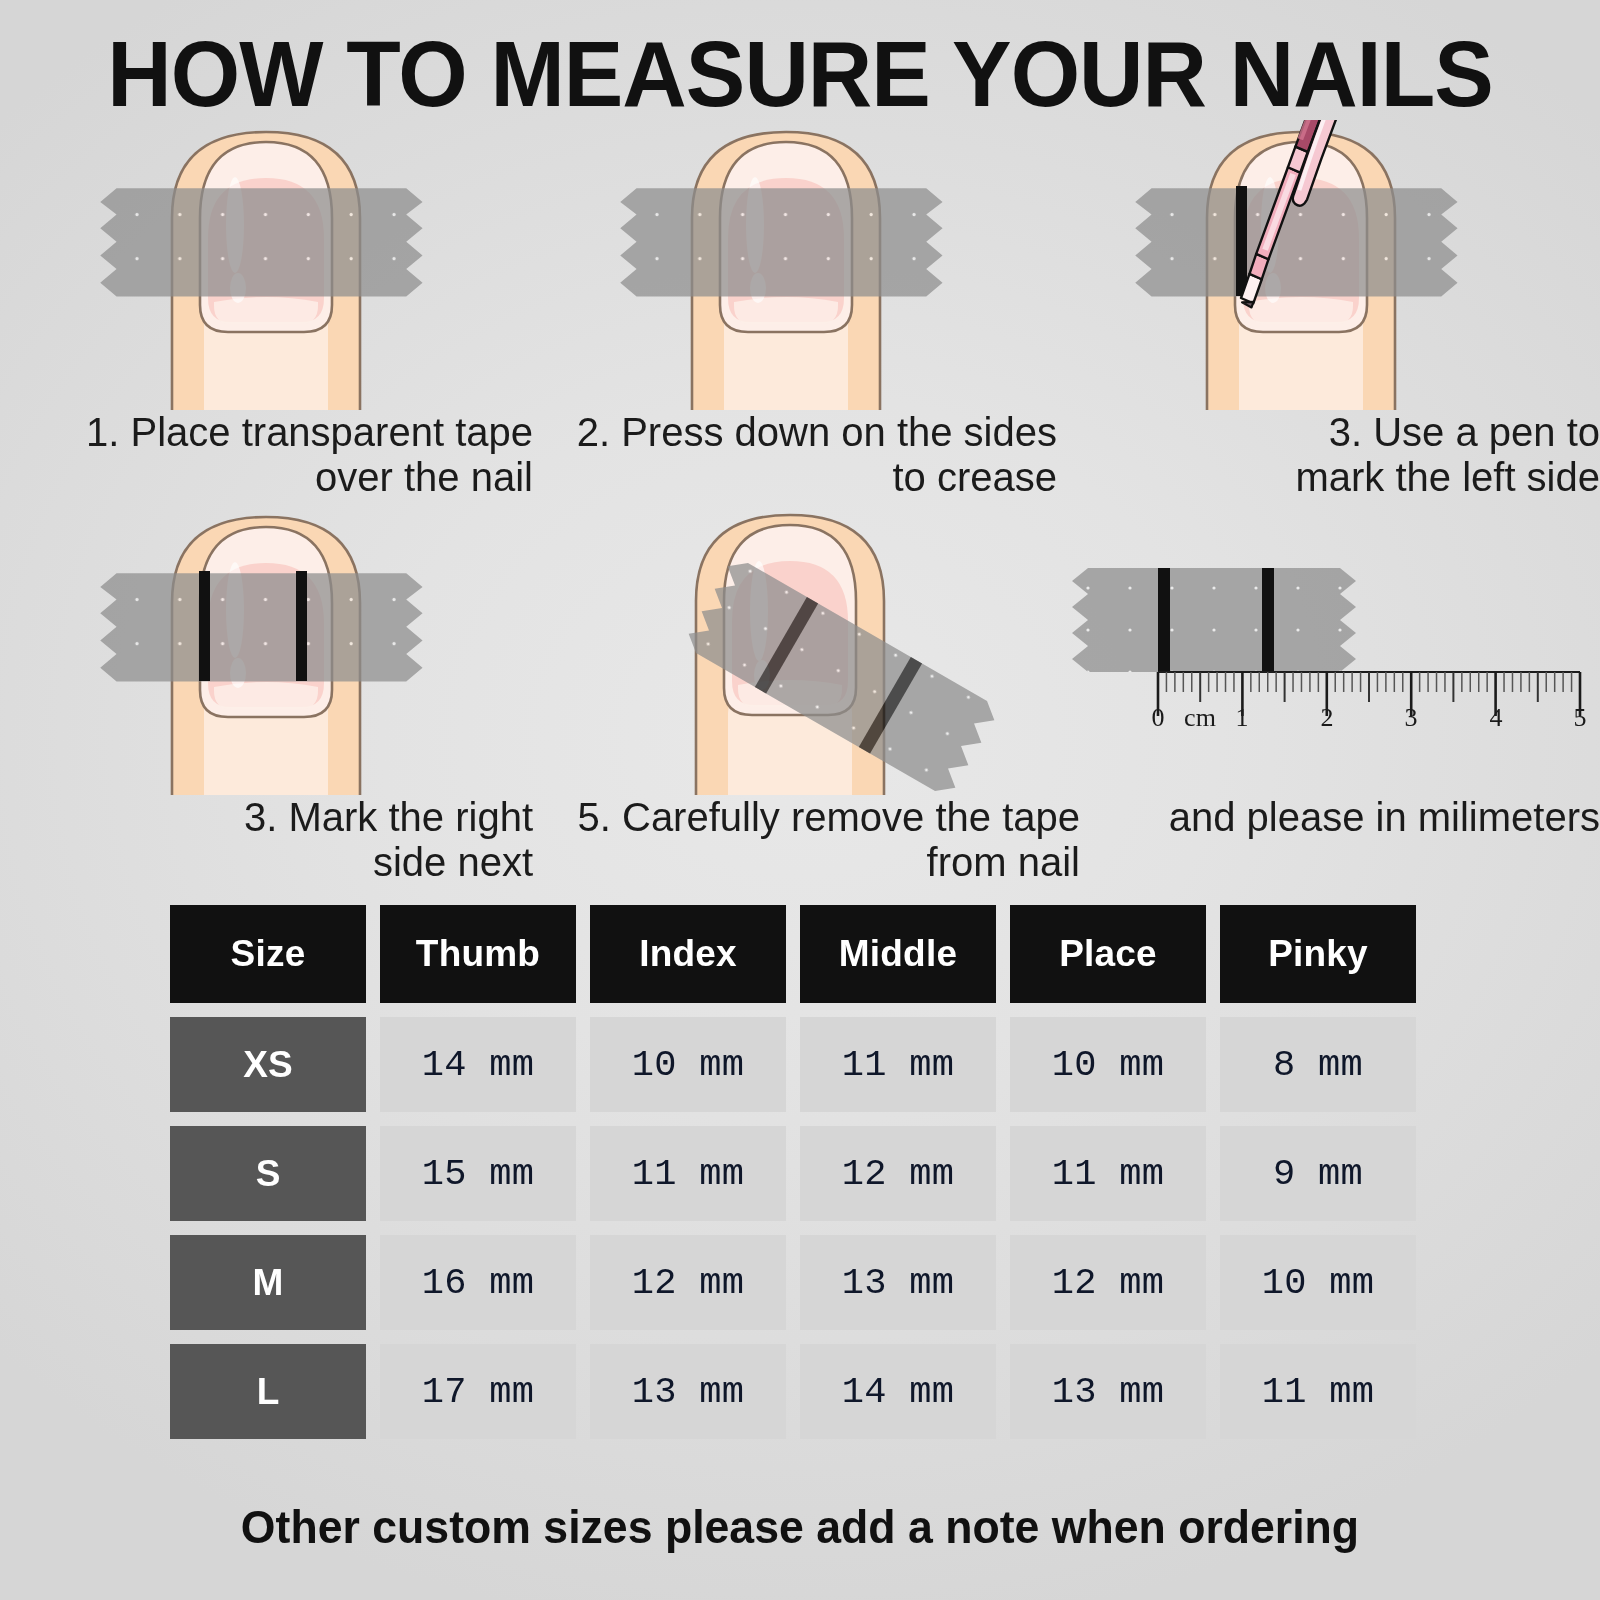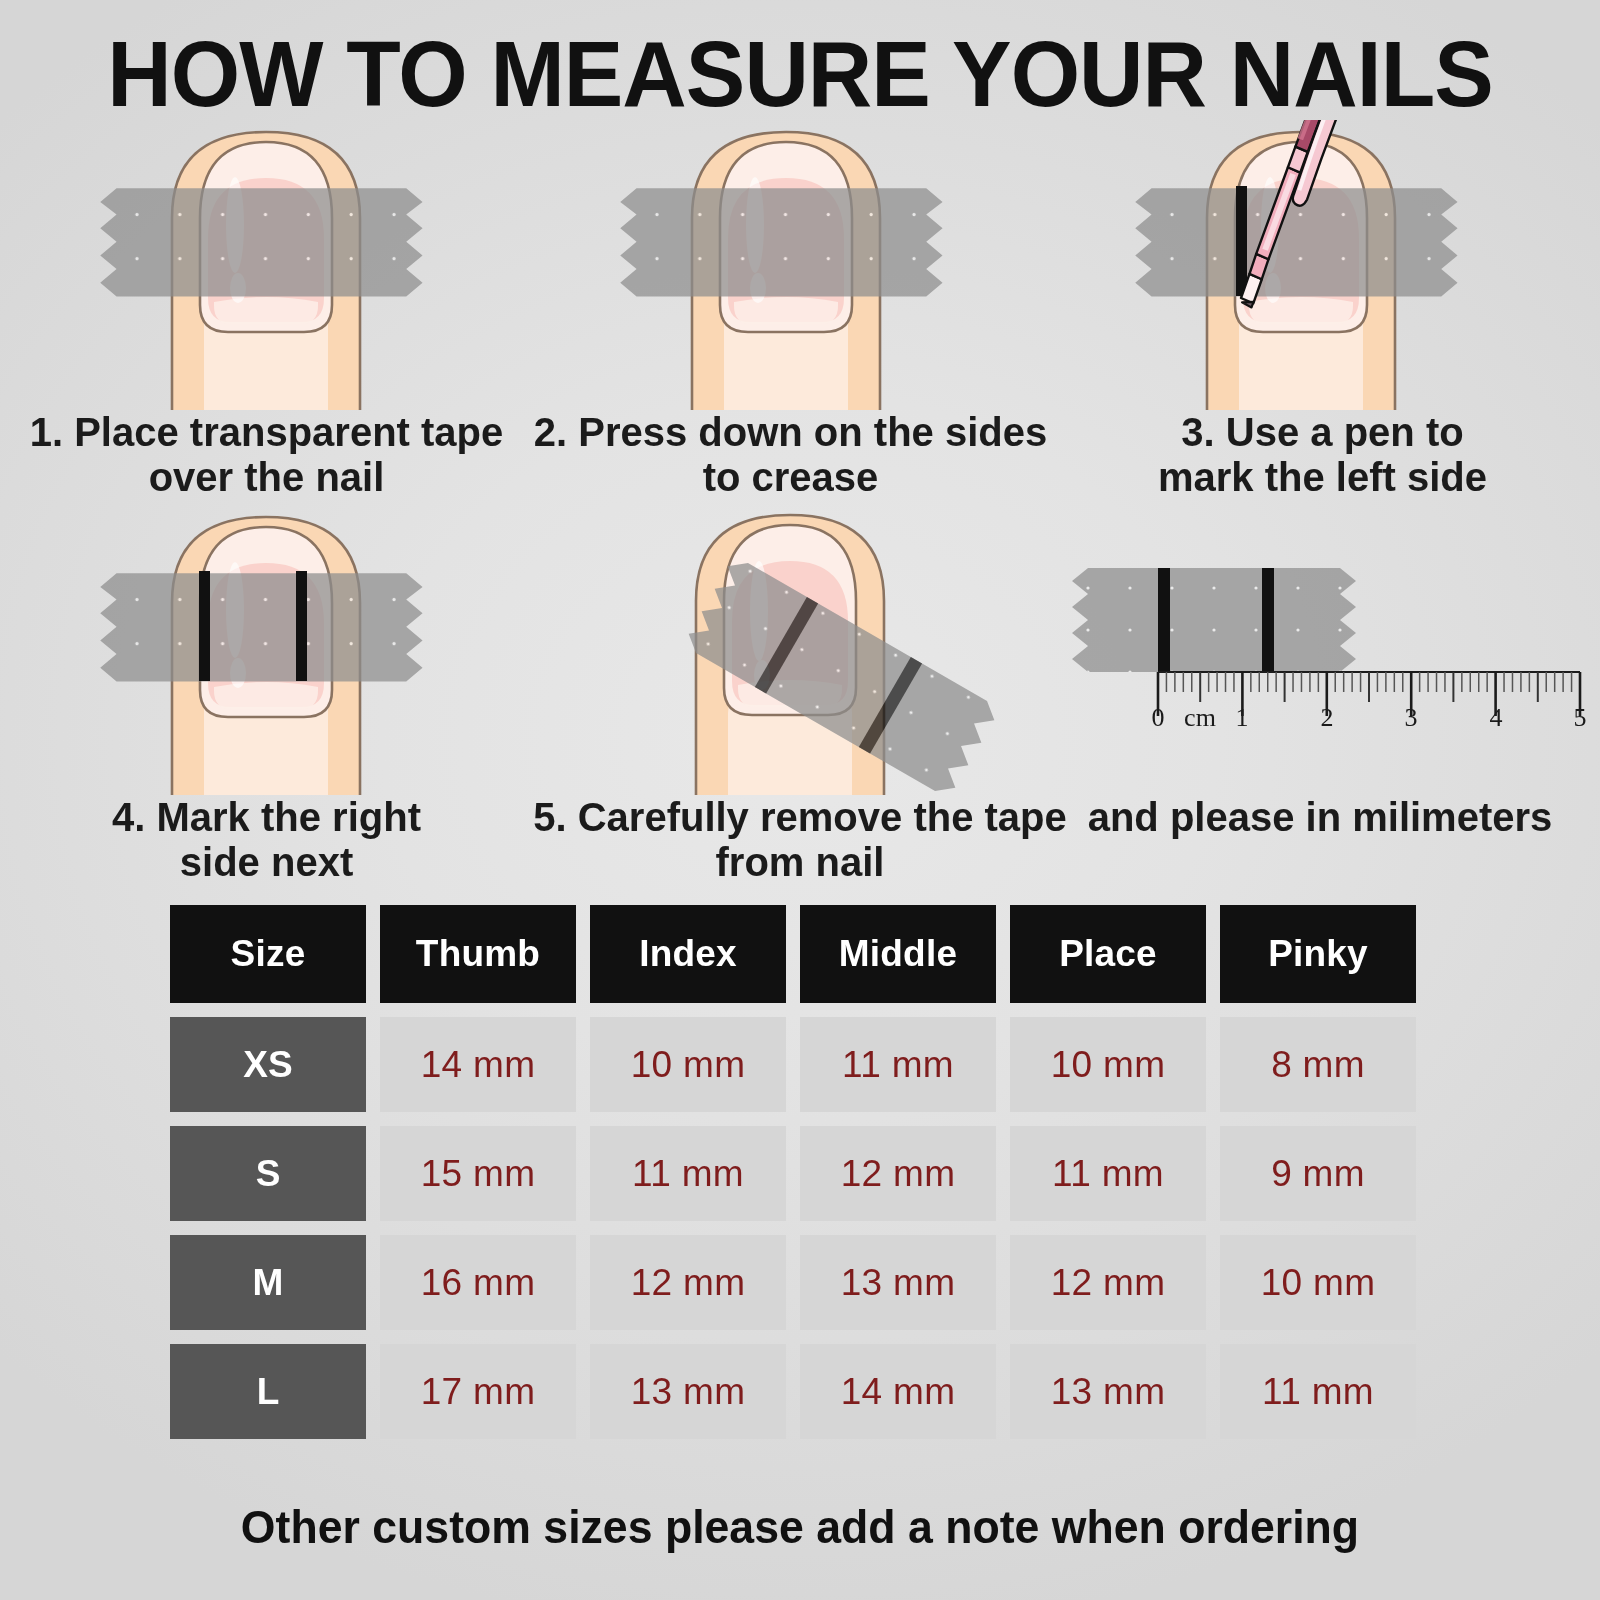--- a/index.html
+++ b/index.html
@@ -27,44 +27,44 @@
     color:#111111;
     line-height:1.05;
     transform:scaleX(0.97);
   }
 
   
   .step{ position:absolute; }
   .art{ position:absolute; left:0; top:0; }
   .caption{
     position:absolute;
-    text-align:center;
+    text-align:right;
     font-size:40px;
     line-height:1.12;
     color:#1b1b1b;
-    font-weight:700;
+    font-weight:400;
   }
 
   
   #table{ position:absolute; left:170px; top:905px; width:1265px; }
   .trow{ display:flex; gap:14px; margin-bottom:14px; }
   .cell{
     display:flex; align-items:center; justify-content:center;
     height:95px;
     font-size:37px;
   }
   .c-size{ width:196px; flex:0 0 196px; }
   .c-data{ width:196px; flex:0 0 196px; }
   .head{
     background:#111111; color:#ffffff; font-weight:bold;
     font-size:37px;
     letter-spacing:0.2px;
   }
   .sizecell{ background:#565656; color:#ffffff; font-weight:bold; }
-  .datacell{ background:#d6d6d6; color:#7f1d1d; font-weight:400; letter-spacing:0.3px;}
+  .datacell{ background:#d6d6d6; color:#0f172a; font-weight:400; letter-spacing:0.3px;font-family:Liberation Mono, monospace;}
   .trow.header .cell{ height:98px; }
 
   #footer{
     position:absolute; left:0; top:1500px; width:1600px;
     text-align:center;
     font-size:46px; font-weight:bold; color:#111111;
     transform:scaleX(0.97);
   }
 </style>
 </head>
@@ -214,21 +214,21 @@
           <path d="M28 65 L12 78 L28 90 L12 103 L28 116 L12 129 L28 142 L12 155 L28 168
                    L312 168 L328 155 L312 142 L328 129 L312 116 L328 103 L312 90 L328 78 L312 65 Z" transform="translate(-8,0) scale(1.02,1.05)" fill="#8e8e8e"></path>
           <path d="M28 65 L12 78 L28 90 L12 103 L28 116 L12 129 L28 142 L12 155 L28 168
                    L312 168 L328 155 L312 142 L328 129 L312 116 L328 103 L312 90 L328 78 L312 65 Z" transform="translate(-8,0) scale(1.02,1.05)" fill="url(#dots4)"></path>
         </g>
         <rect x="103" y="66" width="11" height="110" fill="#111111"></rect>
         <rect x="200" y="66" width="11" height="110" fill="#111111"></rect>
       </g>
     </svg>
     <div class="caption" style="left:0; top:290px; width:533px;">
-      <div>4. Mark the right</div>
+      <div>3. Mark the right</div>
       <div>side next</div>
     </div>
   </div>
 
   <div class="step" style="left:520px; top:495px; width:560px; height:400px;">
     <svg class="art" width="560" height="300" viewBox="0 0 560 300">
       <defs>
         <pattern id="dots5" width="42" height="42" patternUnits="userSpaceOnUse">
           <circle cx="6" cy="6" r="1.6" fill="#ffffff" opacity="0.85"></circle>
         </pattern>

